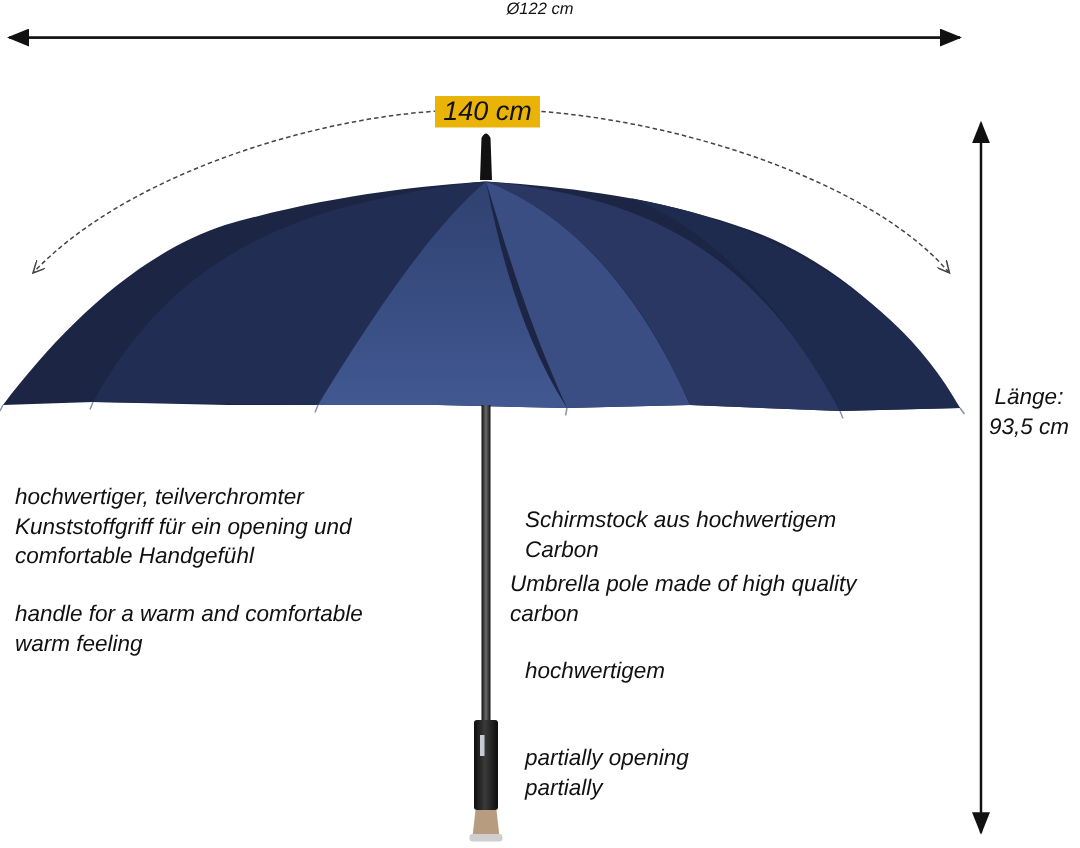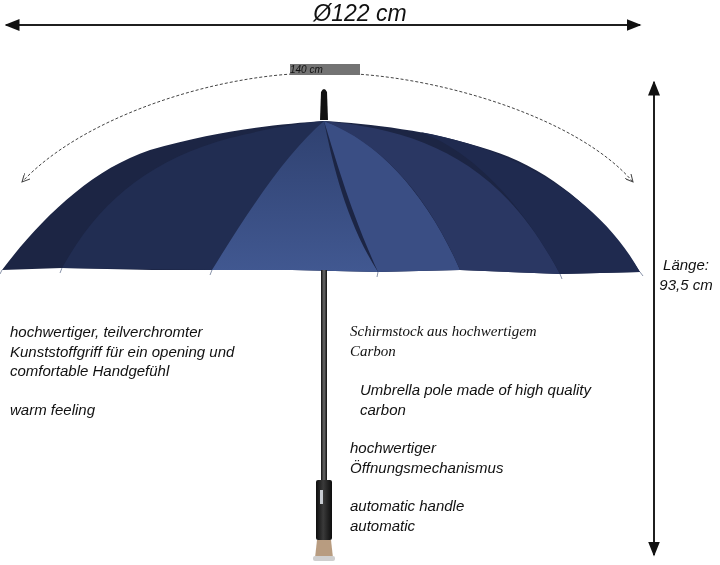--- a/index.html
+++ b/index.html
@@ -1,28 +1,28 @@
 <!DOCTYPE html>
 <html><head>
 <meta charset="utf-8">
 <style>
   html, body { margin:0; padding:0; background:#ffffff; }
   body { width:720px; height:565px; position:relative; overflow:hidden;
          font-family: "Liberation Sans", sans-serif; color:#111; }
   .abs { position:absolute; }
   .it { font-style:italic; }
   svg.art { position:absolute; left:0; top:0; }
-  .dim-top { left:260px; top:0px; width:200px; text-align:center; font-size:23px; }
-  .dim-arc { left:290px; top:64px; width:70px; font-size:10px; background:#737373; }
+  .dim-top { left:260px; top:0px; width:200px; text-align:center; font-size:11px; }
+  .dim-arc { left:290px; top:64px; width:70px; text-align:center; font-size:18px; background:#eab308; }
   .dim-len { left:650px; top:255px; width:72px; text-align:center; font-size:15px; line-height:20px; }
   .block { text-align:left; font-size:15px; line-height:19.5px; }
   .left-a { left:10px; top:322px; width:300px; }
   .left-b { left:10px; top:400px; width:300px; }
-  .right-a { left:350px; top:322px; width:280px;font-family:Liberation Serif, serif; }
-  .right-b { left:360px; top:380px; width:280px; }
+  .right-a { left:350px; top:337px; width:280px; }
+  .right-b { left:340px; top:380px; width:280px; }
   .right-c { left:350px; top:438px; width:280px; }
   .right-d { left:350px; top:496px; width:280px; }
   .line { display:block; }
 </style>
 </head>
 <body>
 
 <svg class="art" width="720" height="565" viewBox="0 0 720 565">
   <defs>
     <marker id="arrowHead" markerWidth="10" markerHeight="8" refX="9" refY="4" orient="auto">
@@ -98,31 +98,31 @@
   <span class="line">Länge:</span>
   <span class="line">93,5 cm</span>
 </div>
 
 <div class="abs block it left-a">
   <span class="line">hochwertiger, teilverchromter</span>
   <span class="line">Kunststoffgriff für ein opening und</span>
   <span class="line">comfortable Handgefühl</span>
 </div>
 <div class="abs block it left-b">
+  <span class="line">handle for a warm and comfortable</span>
   <span class="line">warm feeling</span>
 </div>
 
 <div class="abs block it right-a">
   <span class="line">Schirmstock aus hochwertigem</span>
   <span class="line">Carbon</span>
 </div>
 <div class="abs block it right-b">
   <span class="line">Umbrella pole made of high quality</span>
   <span class="line">carbon</span>
 </div>
 <div class="abs block it right-c">
-  <span class="line">hochwertiger</span>
-  <span class="line">Öffnungsmechanismus</span>
+  <span class="line">hochwertigem</span>
 </div>
 <div class="abs block it right-d">
-  <span class="line">automatic handle</span>
-  <span class="line">automatic</span>
+  <span class="line">partially opening</span>
+  <span class="line">partially</span>
 </div>
 
 </body></html>

